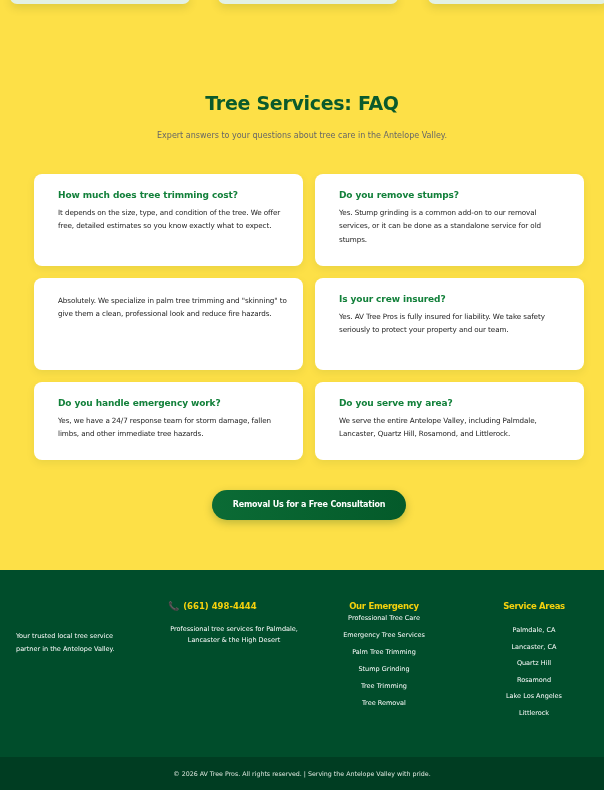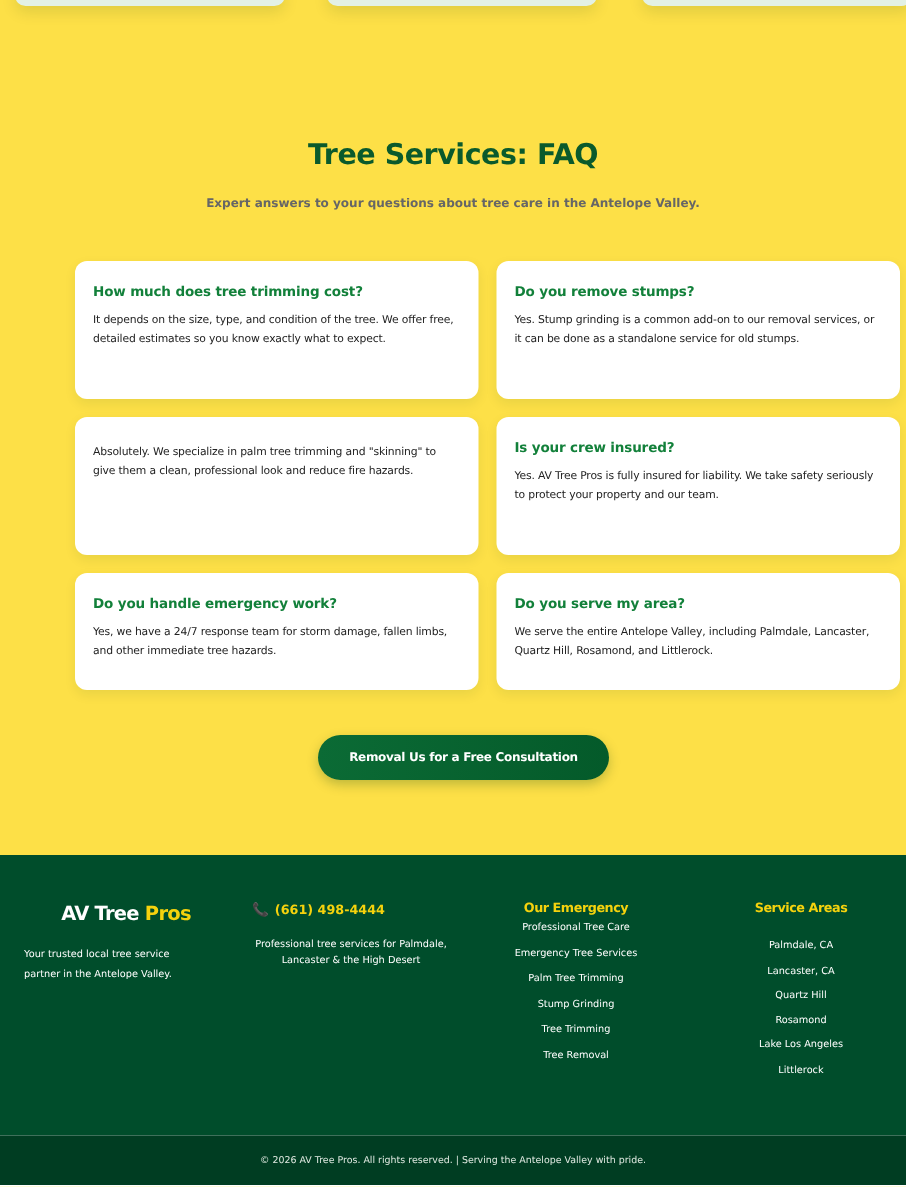--- a/index.html
+++ b/index.html
@@ -13,25 +13,25 @@
   .top-shadows span {
     position: absolute; top: -10px; height: 14px; border-radius: 8px;
     box-shadow: 0 4px 10px rgba(0,60,20,0.12); background: #e3f1e4;
   }
   .faq-title {
     position: absolute; top: 92px; left: 0; width: 604px; text-align: center;
     font-size: 19px; font-weight: bold; color: #0a5a2c; letter-spacing: -0.3px;
   }
   .faq-subtitle {
     position: absolute; top: 131px; left: 0; width: 604px; text-align: center;
-    font-size: 8px; color: #666666; font-weight: bold;
+    font-size: 8px; color: #666666; font-weight: normal;
   }
   .card {
     position: absolute; width: 269px; background: #ffffff; border-radius: 8px;
-    box-shadow: 0 3px 8px rgba(0,60,20,0.08); padding: 16px 15px 0 12px; margin-left: 16px;
+    box-shadow: 0 3px 8px rgba(0,60,20,0.08); padding: 16px 15px 0 24px;
   }
   .card-q { font-size: 9px; font-weight: bold; color: #12803a; margin-bottom: 6px; letter-spacing: -0.1px; }
   .card-a { font-size: 7.2px; line-height: 13.3px; color: #222222; letter-spacing: -0.1px; }
   .cta {
     position: absolute; left: 212px; top: 490px; width: 194px; height: 30px;
     border-radius: 15px; background: linear-gradient(90deg, #0b6b35, #045a2a);
     color: #ffffff; font-size: 8px; font-weight: bold; text-align: center; line-height: 30px;
     box-shadow: 0 3px 8px rgba(0,60,20,0.25); letter-spacing: -0.2px;
   }
   .footer {
@@ -87,23 +87,20 @@
   </div>
   <div class="card" style="left:315px;top:382px;height:78px;">
     <h3 class="card-q">Do you serve my area?</h3>
     <p class="card-a">We serve the entire Antelope Valley, including Palmdale, Lancaster, Quartz Hill, Rosamond, and Littlerock.</p>
   </div>
 
   <a class="cta">Removal Us for a Free Consultation</a>
 </section>
 
 <footer class="footer">
-  <div class="logo">
-    <span>AV Tree </span><span class="accent">Pros</span>
-  </div>
   <p class="tagline">Your trusted local tree service partner in the Antelope Valley.</p>
 
   <div class="phone-row">
     <span class="icon">📞</span><span>(661) 498-4444</span>
   </div>
   <p class="desc">Professional tree services for Palmdale, Lancaster &amp; the High Desert</p>
 
   <h4 class="col-head" style="left:334px;width:100px;">Our Emergency</h4>
   <ul class="col-list services-list" style="left:324px;width:120px;top:40px;">
     <li>Professional Tree Care</li>

